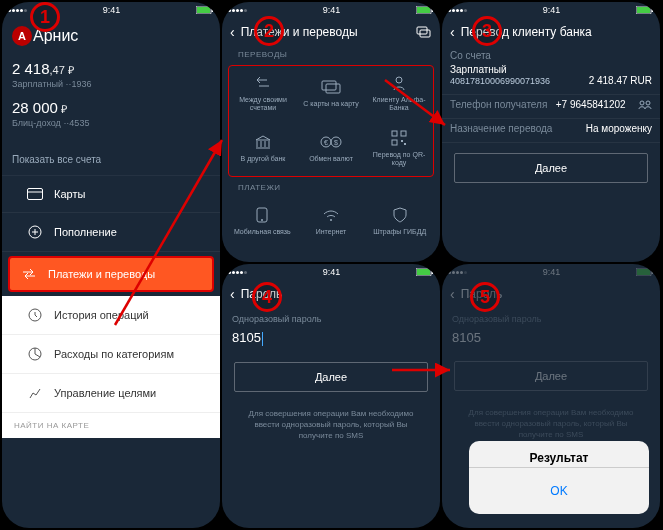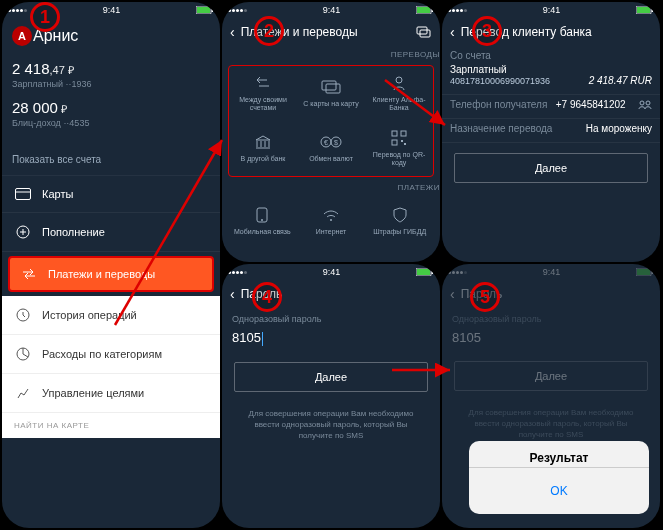--- a/index.html
+++ b/index.html
@@ -19,40 +19,40 @@
 .avatar-row { display: flex; align-items: center; padding: 8px 10px; }
 .avatar { width: 20px; height: 20px; border-radius: 50%; background: #b00; color: #fff; display: flex; align-items: center; justify-content: center; font-size: 11px; font-weight: bold; }
 .avatar-name { margin-left: 1px; font-size: 16px; }
 .balances { padding: 6px 10px 10px; }
 .bal-row { margin-bottom: 10px; }
 .bal-amt { font-size: 15px; color: #fff; }
 .bal-amt .kop { font-size: 11px; opacity: 0.9; }
 .bal-label { font-size: 9px; color: #7a8a9a; margin-top: 2px; }
 .show-all { font-size: 10px; color: #9ab; padding: 6px 10px 10px; border-bottom: 1px solid rgba(255,255,255,0.05); }
 .white-section { background: #fff; color: #333; }
-.menu-item { display: flex; align-items: center; padding: 12px 12px; font-size: 11px; border-bottom: 1px solid #eee; }
+.menu-item { display: flex; align-items: center; padding: 12px 24px; font-size: 11px; border-bottom: 1px solid #eee; }
 .menu-item.dark { background: transparent; color: #fff; border-bottom: 1px solid rgba(255,255,255,0.06); }
 .menu-item .icon { width: 18px; margin-right: 10px; display: flex; justify-content: center; }
 .menu-item.highlight { background: #ff5722; color: #fff; border: 2px solid #d00; border-radius: 4px; margin: 4px 6px; padding: 10px; }
 .find-map { font-size: 8px; color: #999; padding: 8px 12px; letter-spacing: 0.5px; }
 
 
 #p2 { left: 222px; top: 2px; width: 218px; height: 260px; }
-.section-label { text-align: right; font-size: 8px; color: #7a8a9a; padding: 4px 0; letter-spacing: 0.5px; }
+.section-label { text-align: left; font-size: 8px; color: #7a8a9a; padding: 4px 16px; letter-spacing: 0.5px; }
 .grid { display: grid; grid-template-columns: repeat(3, 1fr); border: 1.5px solid #d00; border-radius: 4px; margin: 2px 6px; }
 .grid-cell { display: flex; flex-direction: column; align-items: center; justify-content: center; padding: 8px 2px; font-size: 7px; color: #9ab; text-align: center; line-height: 1.2; }
 .grid-cell .gicon { height: 18px; margin-bottom: 4px; display: flex; align-items: center; justify-content: center; }
 .grid2 { display: grid; grid-template-columns: repeat(3, 1fr); margin: 2px 6px; }
 
 
 #p3 { left: 442px; top: 2px; width: 218px; height: 260px; }
 .form-section { padding: 4px 8px 8px; border-bottom: 1px solid rgba(255,255,255,0.06); }
 .form-label { font-size: 10px; color: #7a8a9a; margin-bottom: 3px; }
 .form-row { display: flex; justify-content: space-between; align-items: center; font-size: 10px; }
-.form-val-r { text-align: right; font-size: 10px; font-style: italic; }
+.form-val-r { text-align: right; font-size: 10px; }
 .acct-num { font-size: 9px; color: #bcd; text-align: center; }
 .next-btn { margin: 10px 12px; border: 1px solid rgba(255,255,255,0.3); text-align: center; padding: 8px; font-size: 11px; border-radius: 2px; }
 
 
 #p4 { left: 222px; top: 264px; width: 218px; height: 264px; }
 .otp-label { font-size: 9px; color: #7a8a9a; padding: 6px 10px 2px; }
 .otp-input { padding: 4px 10px 6px; font-size: 13px; color: #fff; }
 .otp-cursor { display:inline-block; width:1px; height:14px; background:#4af; vertical-align:middle; margin-left:1px; }
 .sms-info { font-size: 8px; color: #7a8a9a; text-align: center; padding: 6px 16px; line-height: 1.4; }
 

